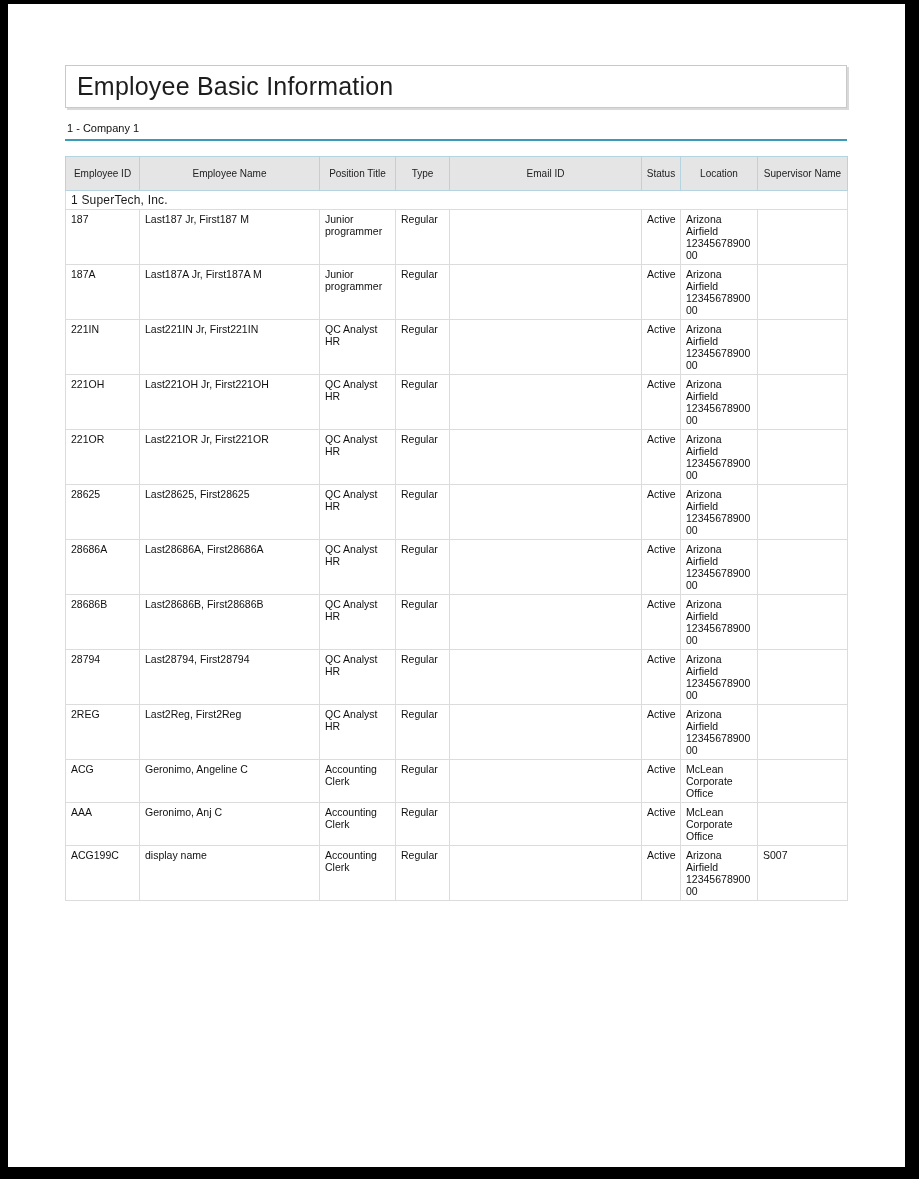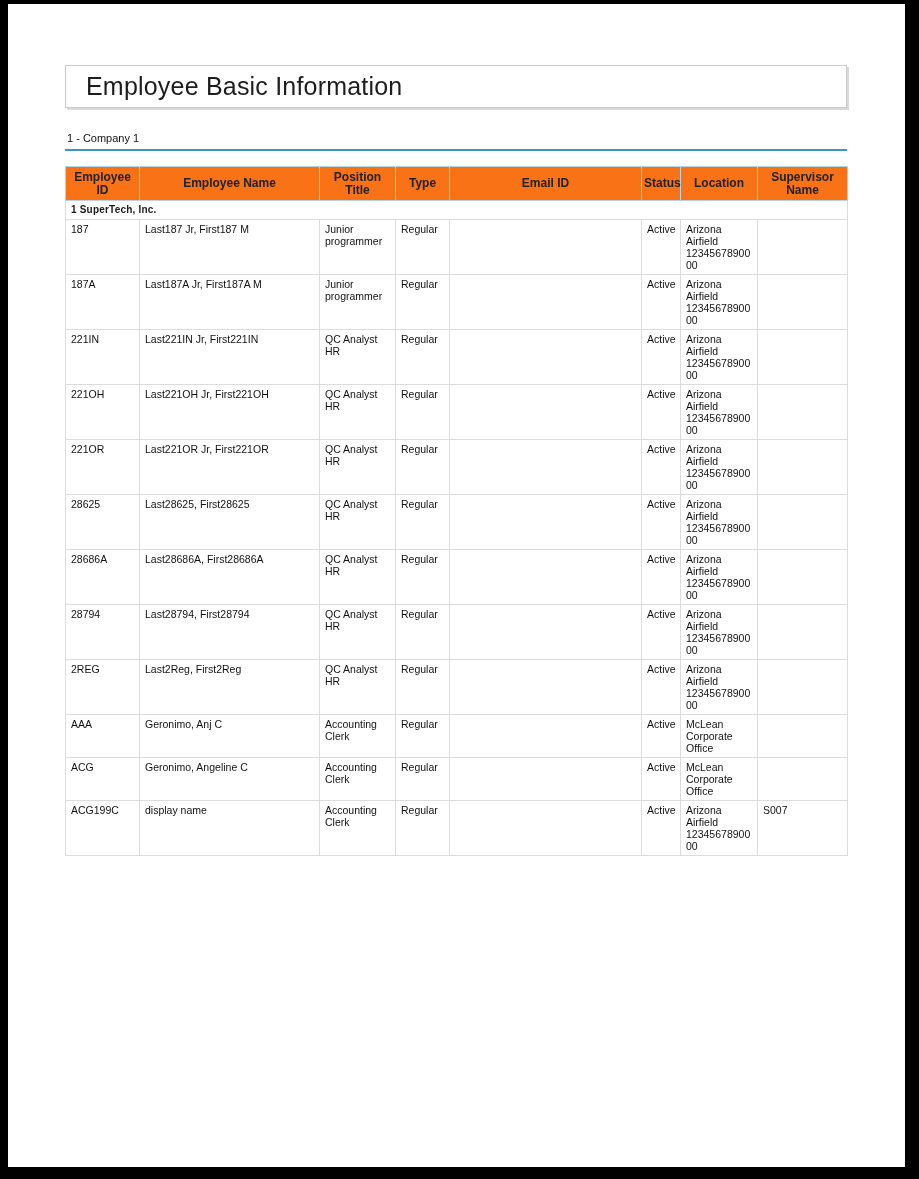--- a/index.html
+++ b/index.html
@@ -22,30 +22,30 @@
     width: 782px;
   }
   .title-box {
     margin-top: 61px;
     height: 43px;
     border: 1px solid #c9c9c9;
     box-shadow: 2px 2px 0 #d9d9d9;
     background: #fff;
     display: flex;
     align-items: center;
-    padding-left: 20px;
+    padding-left: 11px;
   }
   .title-box h1 {
     font-size: 25px;
     font-weight: normal;
     color: #1d1d1d;
     letter-spacing: 0.2px;
   }
   .company-label {
-    margin-top: 24px;
+    margin-top: 14px;
     font-size: 11px;
     color: #111;
     padding: 0 0 5px 2px;
     border-bottom: 2px solid #3c99b8;
   }
   table.report {
     margin-top: 15px;
     width: 782px;
     border-collapse: collapse;
     table-layout: fixed;
@@ -54,36 +54,36 @@
   }
   col.c-id   { width: 74px; }
   col.c-name { width: 180px; }
   col.c-pos  { width: 76px; }
   col.c-type { width: 54px; }
   col.c-email{ width: 192px; }
   col.c-stat { width: 39px; }
   col.c-loc  { width: 77px; }
   col.c-sup  { width: 90px; }
   table.report thead th {
-    background: #f97316;
+    background: #e5e5e5;
     border: 1px solid #b5d4e1;
-    font-weight: bold;
-    font-size: 12px;
+    font-weight: normal;
+    font-size: 10px;
     color: #222;
     text-align: center;
     vertical-align: middle;
     height: 34px;
     padding: 3px 2px;
     line-height: 13px;
   }
   tr.group-row td {
     background: #e3e3e3;
     border: 1px solid #cfcfcf;
-    font-size: 10px;
-    font-weight: bold;
+    font-size: 12px;
+    font-weight: normal;
     color: #1a1a1a;
     padding: 2px 4px 3px 4px;
     letter-spacing: 0.2px;
   }
   table.report tbody td {
     border: 1px solid #dcdcdc;
     vertical-align: top;
     padding: 3px 4px 3px 5px;
     line-height: 12px;
     background: #fff;
@@ -193,60 +193,70 @@
     <td>28686A</td>
     <td>Last28686A, First28686A</td>
     <td>QC Analyst HR</td>
     <td>Regular</td>
     <td></td>
     <td>Active</td>
     <td>Arizona Airfield 1234567890000</td>
     <td></td>
   </tr>
           <tr>
+    <td>28686B</td>
+    <td>Last28686B, First28686B</td>
+    <td>QC Analyst HR</td>
+    <td>Regular</td>
+    <td></td>
+    <td>Active</td>
+    <td>Arizona Airfield 1234567890000</td>
+    <td></td>
+  </tr>
+          <tr>
     <td>28794</td>
     <td>Last28794, First28794</td>
     <td>QC Analyst HR</td>
     <td>Regular</td>
     <td></td>
     <td>Active</td>
     <td>Arizona Airfield 1234567890000</td>
     <td></td>
   </tr>
           <tr>
     <td>2REG</td>
     <td>Last2Reg, First2Reg</td>
     <td>QC Analyst HR</td>
     <td>Regular</td>
     <td></td>
     <td>Active</td>
     <td>Arizona Airfield 1234567890000</td>
+    <td></td>
+  </tr>
+          <tr>
+    <td>ACG</td>
+    <td>Geronimo, Angeline C</td>
+    <td>Accounting Clerk</td>
+    <td>Regular</td>
+    <td></td>
+    <td>Active</td>
+    <td>McLean Corporate Office</td>
     <td></td>
   </tr>
           <tr>
     <td>AAA</td>
     <td>Geronimo, Anj C</td>
     <td>Accounting Clerk</td>
     <td>Regular</td>
     <td></td>
     <td>Active</td>
     <td>McLean Corporate Office</td>
     <td></td>
   </tr>
           <tr>
-    <td>ACG</td>
-    <td>Geronimo, Angeline C</td>
-    <td>Accounting Clerk</td>
-    <td>Regular</td>
-    <td></td>
-    <td>Active</td>
-    <td>McLean Corporate Office</td>
-    <td></td>
-  </tr>
-          <tr>
     <td>ACG199C</td>
     <td>display name</td>
     <td>Accounting Clerk</td>
     <td>Regular</td>
     <td></td>
     <td>Active</td>
     <td>Arizona Airfield 1234567890000</td>
     <td>S007</td>
   </tr>
         </tbody>

